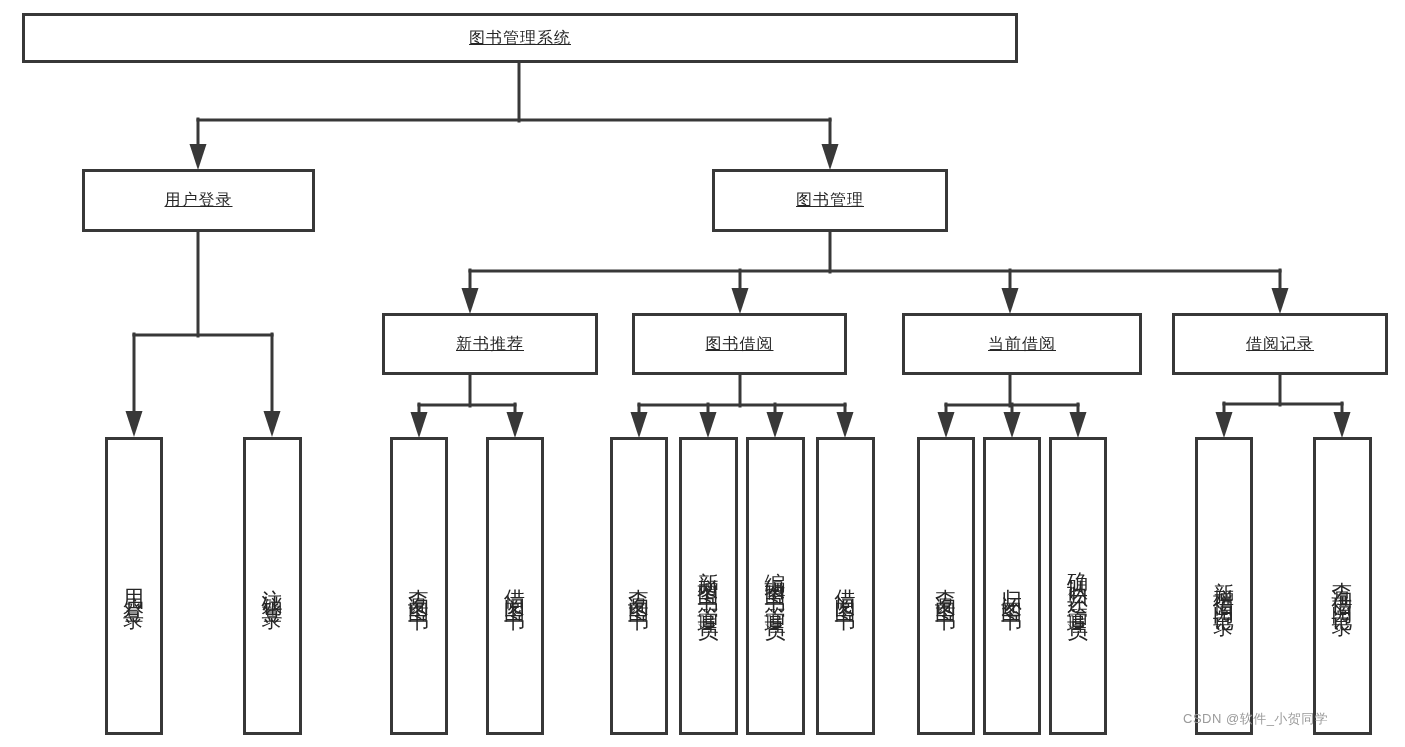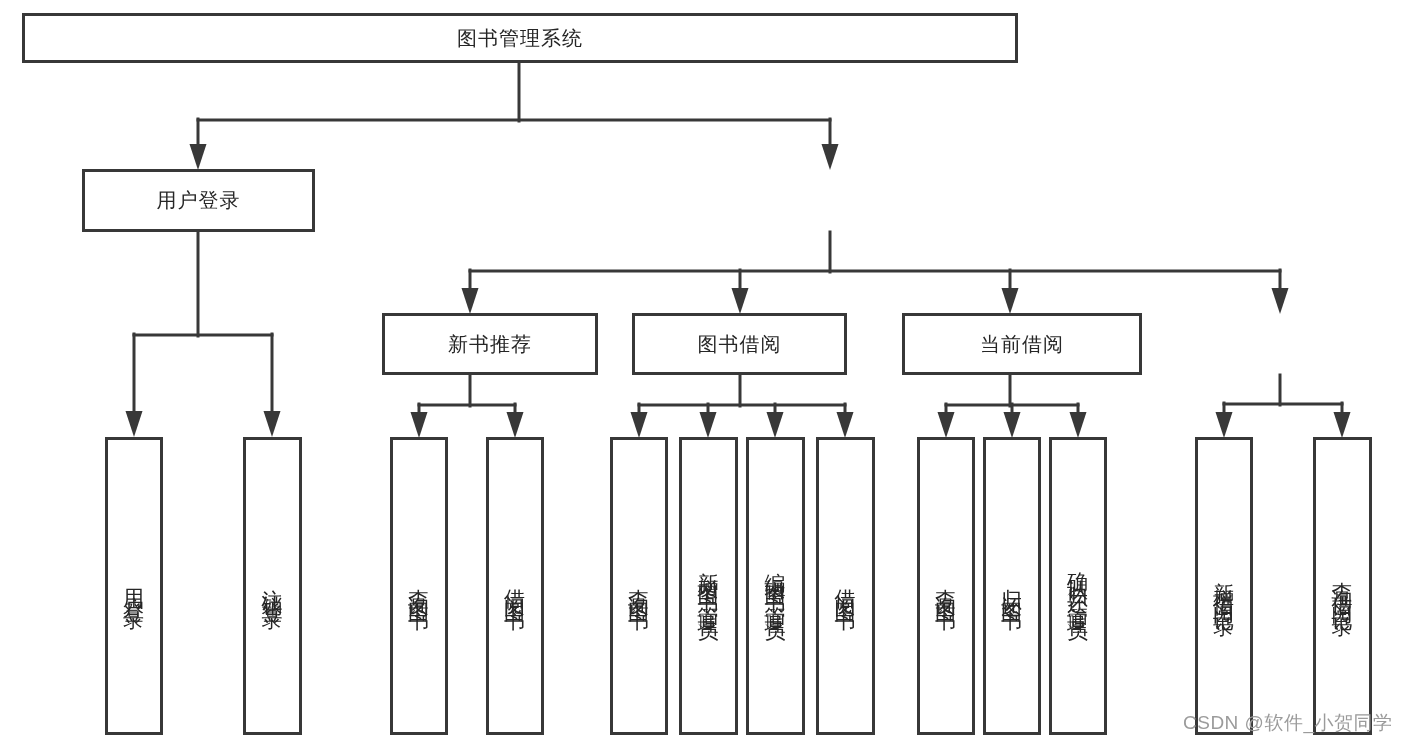--- a/index.html
+++ b/index.html
@@ -14,21 +14,21 @@
   .box {
     position: absolute;
     box-sizing: border-box;
     border: 3px solid #383838;
     background: #ffffff;
     display: flex;
     align-items: center;
     justify-content: center;
     color: #262626;
   }
-  .hbox { font-size: 20px; letter-spacing: 1px; }
+  .hbox { font-size: 16px; letter-spacing: 1px; text-decoration: underline; }
   .vbox span {
     writing-mode: vertical-rl;
     text-orientation: mixed;
     font-size: 21px;
     line-height: 1;
     letter-spacing: 7px;
     color: #262626;
   }
   .connectors {
     position: absolute;
@@ -39,53 +39,59 @@
     fill: none;
     stroke: #383838;
     stroke-width: 3;
     stroke-linecap: square;
   }
   .connectors polygon { fill: #383838; stroke: none; }
   .watermark {
     position: absolute;
     left: 1183px;
     top: 710px;
-    font-size: 19px;
+    font-size: 13px;
     color: #9b9b9b;
     letter-spacing: 0.5px;
     z-index: 6;
     white-space: nowrap;
   }
 </style>
 </head>
 <body>
 
 <div class="canvas">
 
   <div class="box hbox" style="left:22px; top:13px; width:996px; height:50px;">
     <span>图书管理系统</span>
   </div>
 
   <div class="box hbox" style="left:82px; top:169px; width:233px; height:63px;">
     <span>用户登录</span>
   </div>
 
+  <div class="box hbox" style="left:712px; top:169px; width:236px; height:63px;">
+    <span>图书管理</span>
+  </div>
 
   <div class="box hbox" style="left:362px; top:313px; width:216px; height:62px;margin-left:20px;">
     <span>新书推荐</span>
   </div>
 
   <div class="box hbox" style="left:632px; top:313px; width:215px; height:62px;text-align:center;">
     <span>图书借阅</span>
   </div>
 
   <div class="box hbox" style="left:902px; top:313px; width:240px; height:62px;">
     <span>当前借阅</span>
   </div>
 
+  <div class="box hbox" style="left:1172px; top:313px; width:216px; height:62px;">
+    <span>借阅记录</span>
+  </div>
 
   <div class="box vbox" style="left:105px; top:437px; width:58px; height:298px;">
     <span>用户登录</span>
   </div>
   <div class="box vbox" style="left:243px; top:437px; width:59px; height:298px;">
     <span>注销登录</span>
   </div>
 
   <div class="box vbox" style="left:390px; top:437px; width:58px; height:298px;">
     <span>查询图书</span>

